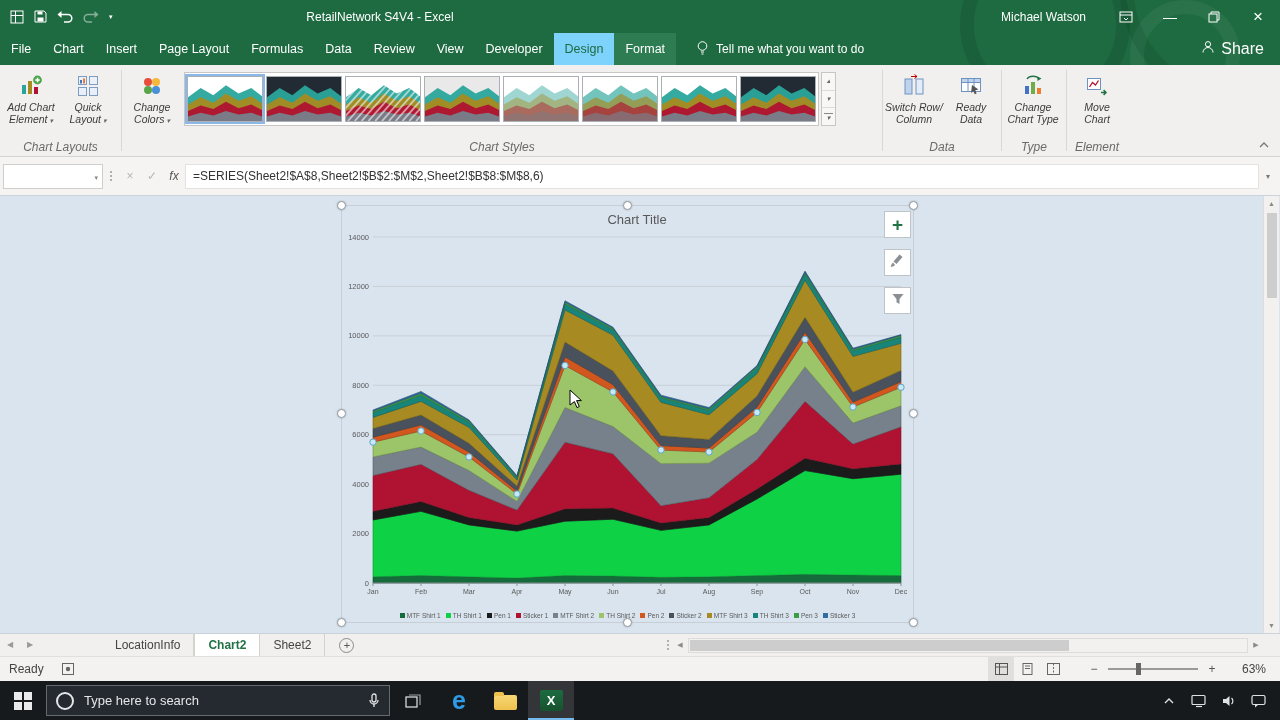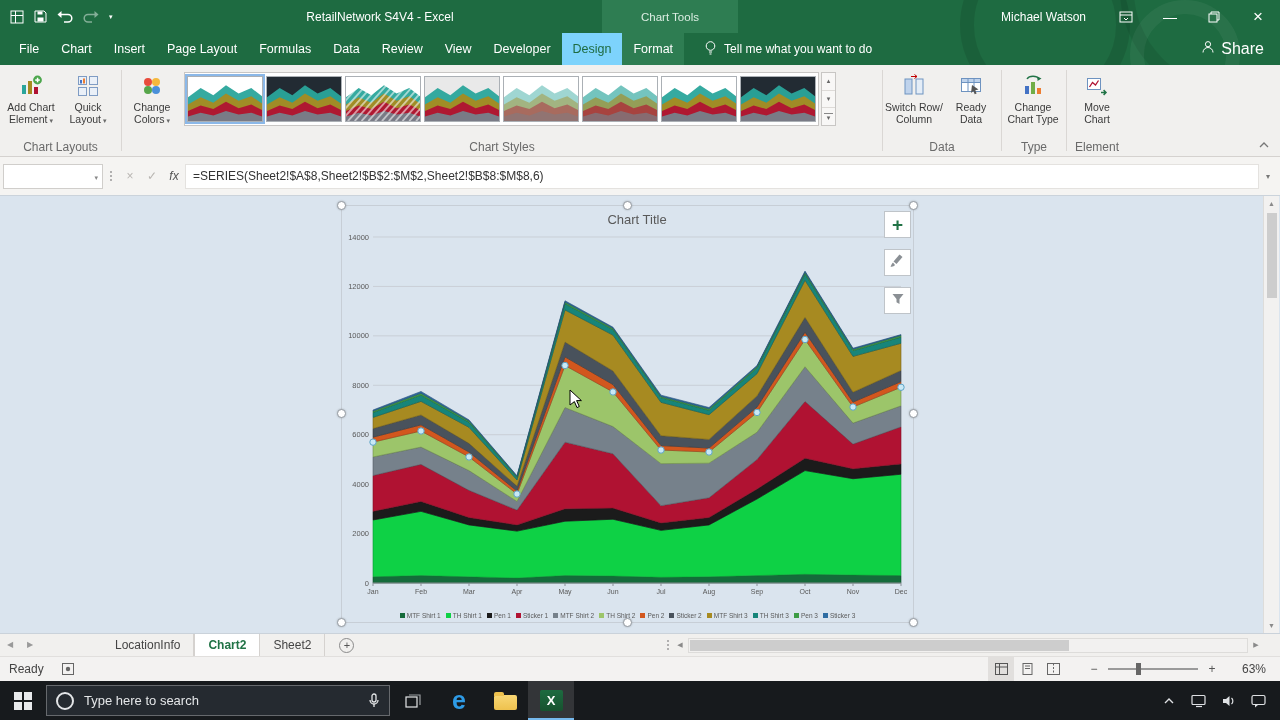--- a/index.html
+++ b/index.html
@@ -15,31 +15,31 @@
   .deco-c.c3{width:220px;height:220px;right:-60px;top:-80px;border-color:rgba(0,0,0,0.08);}
   #charttools-block{position:absolute;left:602px;top:0;width:136px;height:33px;background:#2E7D52;color:#DCEEE3;font-size:11.5px;display:flex;align-items:center;justify-content:center;z-index:1;}
   #titlebar{position:relative;height:33px;z-index:2;display:flex;align-items:center;}
   #qat{display:flex;align-items:center;gap:10px;padding-left:10px;}
   .qbtn{display:flex;align-items:center;}
   .dim46{opacity:0.45;}
   #window-title{position:absolute;left:120px;width:520px;text-align:center;color:#fff;font-size:12px;white-space:nowrap;}
   #titlebar-right{position:absolute;right:0;top:0;height:33px;display:flex;align-items:center;}
   #user-name{color:#fff;font-size:12px;margin-right:18px;}
   .wbtn{width:44px;height:33px;display:flex;align-items:center;justify-content:center;color:#fff;font-size:14px;}
-  #tabrow{position:relative;height:32px;z-index:2;display:flex;align-items:stretch;padding-left:8px;}
+  #tabrow{position:relative;height:32px;z-index:2;display:flex;align-items:stretch;padding-left:0;}
   #ribbon-tabs{display:flex;align-items:stretch;}
   .rtab{padding:0 11px;line-height:32px;font-size:12.5px;color:#fff;white-space:nowrap;}
   .rtab.ctx{background:#2E7D52;}
   .rtab.act{background:#7dd3fc;color:#1E6B41;}
   #tellme{display:flex;align-items:center;gap:7px;color:#fff;font-size:12px;margin-left:20px;white-space:nowrap;}
   #share{position:absolute;right:16px;top:0;height:32px;display:flex;align-items:center;gap:6px;color:#fff;font-size:16px;}
 
   
   #ribbon{position:absolute;left:0;top:65px;width:1280px;height:92px;background:#F1F0EE;border-bottom:1px solid #D5D2CF;display:flex;align-items:stretch;}
-  .rgroup{position:relative;height:100%;padding:4px 2px 16px 2px;display:flex;align-items:flex-start;}
+  .rgroup{position:relative;height:100%;padding:4px 2px 16px 2px;display:flex;align-items:flex-start;font-style:italic;}
   #g-layouts{width:121px;}
   #g-styles{width:760px;}
   #g-data{width:118px;}
   #g-type{width:64px;}
   #g-location{width:60px;}
   .grouplabel{position:absolute;bottom:2px;left:0;right:0;text-align:center;font-size:12px;color:#6A6A6A;white-space:nowrap;}
   .vsep{width:1px;background:#DAD7D4;margin:5px 0;}
   .bigbtn{width:58px;display:flex;flex-direction:column;align-items:center;padding-top:3px;}
   .bigbtn.narrow{width:56px;}
   .bicon{height:27px;display:flex;align-items:center;justify-content:center;}
@@ -135,23 +135,20 @@
 </head>
 <body>
 
 <div id="screen">
 
   <div id="header">
     <div id="header-deco">
       <span class="deco-c c1"></span>
         <span class="deco-c c2"></span>
         <span class="deco-c c3"></span>
-    </div>
-    <div id="charttools-block">
-      <span>Chart Tools</span>
     </div>
     <div id="titlebar">
       <div id="qat">
         <span class="qbtn">
           <svg width="14" height="14">
               <rect x="1" y="1" width="12" height="12" fill="none" stroke="#fff"></rect>
               <line x1="1" y1="5.5" x2="13" y2="5.5" stroke="#fff"></line>
               <line x1="5.5" y1="1" x2="5.5" y2="13" stroke="#fff"></line>
             </svg>
         </span>

